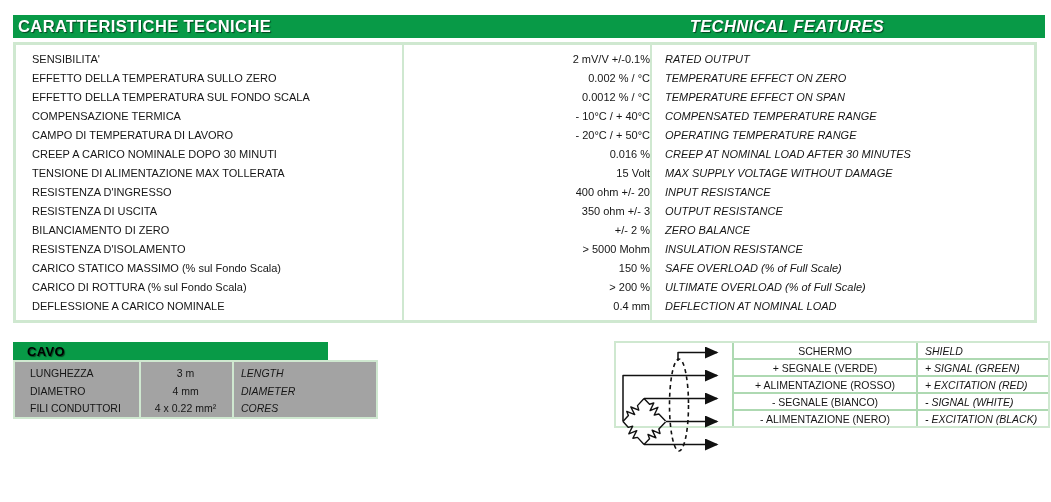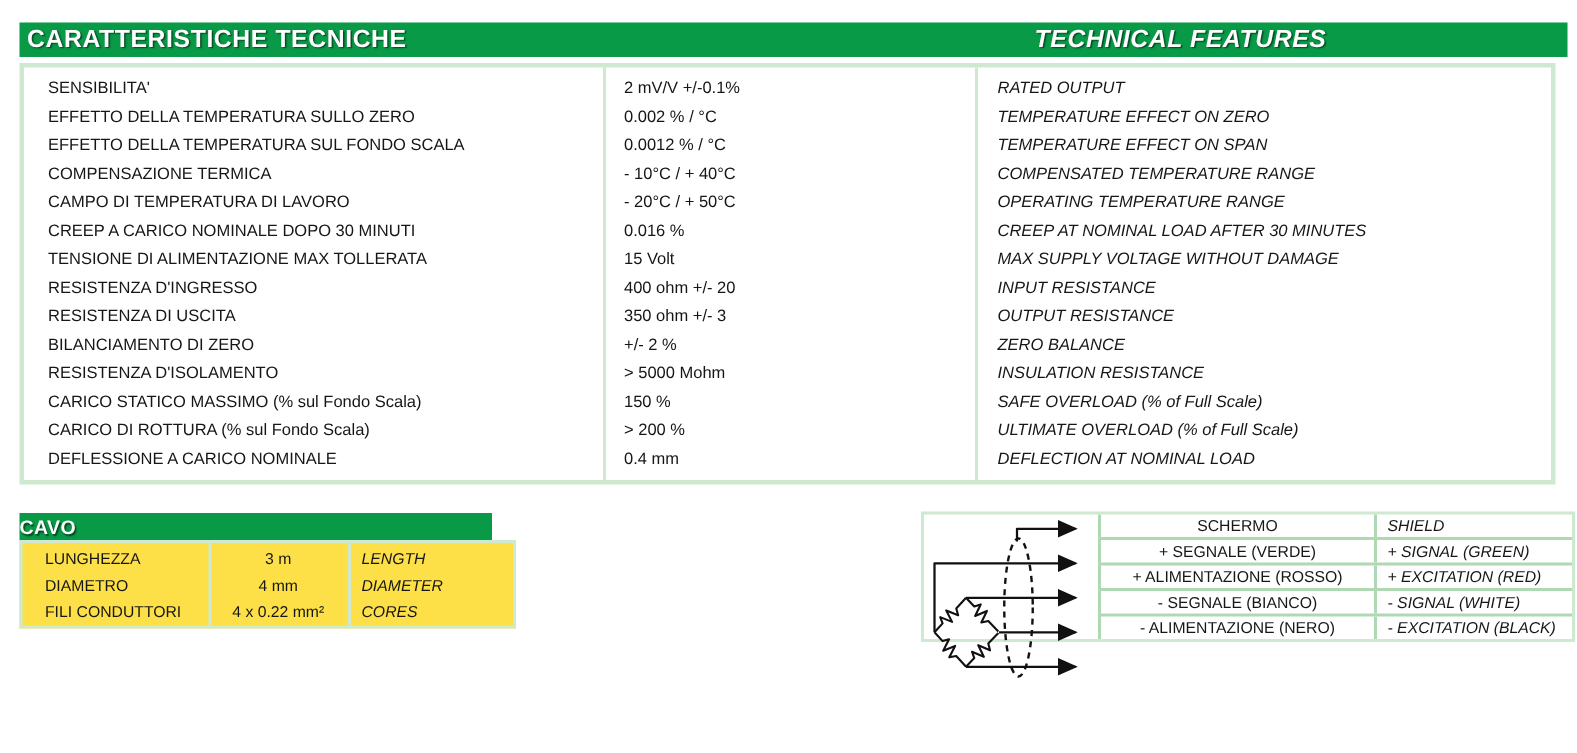--- a/index.html
+++ b/index.html
@@ -30,39 +30,39 @@
   
   .spec-table{
     position:absolute;left:13px;top:42px;width:1024px;box-sizing:border-box;
     border:3px solid var(--pale);padding:5px 0 4px 0;background:#fff;
   }
   .spec-divider{position:absolute;top:0;bottom:0;width:2px;background:var(--pale);}
   .spec-divider.d1{left:386px;}
   .spec-divider.d2{left:634px;}
   .spec-row{display:grid;grid-template-columns:386px 248px 1fr;line-height:19px;font-size:11px;}
   .spec-row .c1{padding-left:16px;white-space:nowrap;}
-  .spec-row .c2{text-align:left;white-space:nowrap;padding-left:14px;}
+  .spec-row .c2{text-align:right;white-space:nowrap;padding-left:14px;}
   .spec-row .c3{padding-left:15px;font-style:italic;white-space:nowrap;}
   
   .cable-header{
     position:absolute;left:13px;top:342px;width:315px;height:18px;
     background:var(--green);display:flex;align-items:center;
   }
   .cable-header .it-title{
-    font-size:13px;font-weight:bold;color:#ffffff;
+    padding-left:14px;font-size:13px;font-weight:bold;color:#000000;
     letter-spacing:.3px;text-shadow:1px 1px 1px rgba(0,0,0,.55);
   }
   .cable-header .en-title{
     position:absolute;left:219px;width:90px;text-align:center;
     font-size:13px;font-weight:bold;font-style:italic;color:#fff;
     letter-spacing:.3px;text-shadow:1px 1px 1px rgba(0,0,0,.55);margin-top:34px;
   }
   .cable-body{
-    position:absolute;left:13px;top:360px;width:331px;height:59px;box-sizing:border-box;
-    border:2px solid var(--pale);padding-top:3px;background:#fde047;
+    position:absolute;left:13px;top:360px;width:365px;height:59px;box-sizing:border-box;
+    border:2px solid var(--pale);padding-top:3px;background:#a3a3a3;
   }
   .cable-divider{position:absolute;top:0;bottom:0;width:2px;background:var(--pale);}
   .cable-divider.d1{left:124px;}
   .cable-divider.d2{left:217px;}
   .cable-row{display:grid;grid-template-columns:124px 93px 1fr;line-height:17.5px;font-size:10.5px;}
   .cable-row .c1{padding-left:15px;white-space:nowrap;}
   .cable-row .c2{text-align:center;white-space:nowrap;}
   .cable-row .c3{padding-left:9px;font-style:italic;white-space:nowrap;}
   
   .wiring-block{

